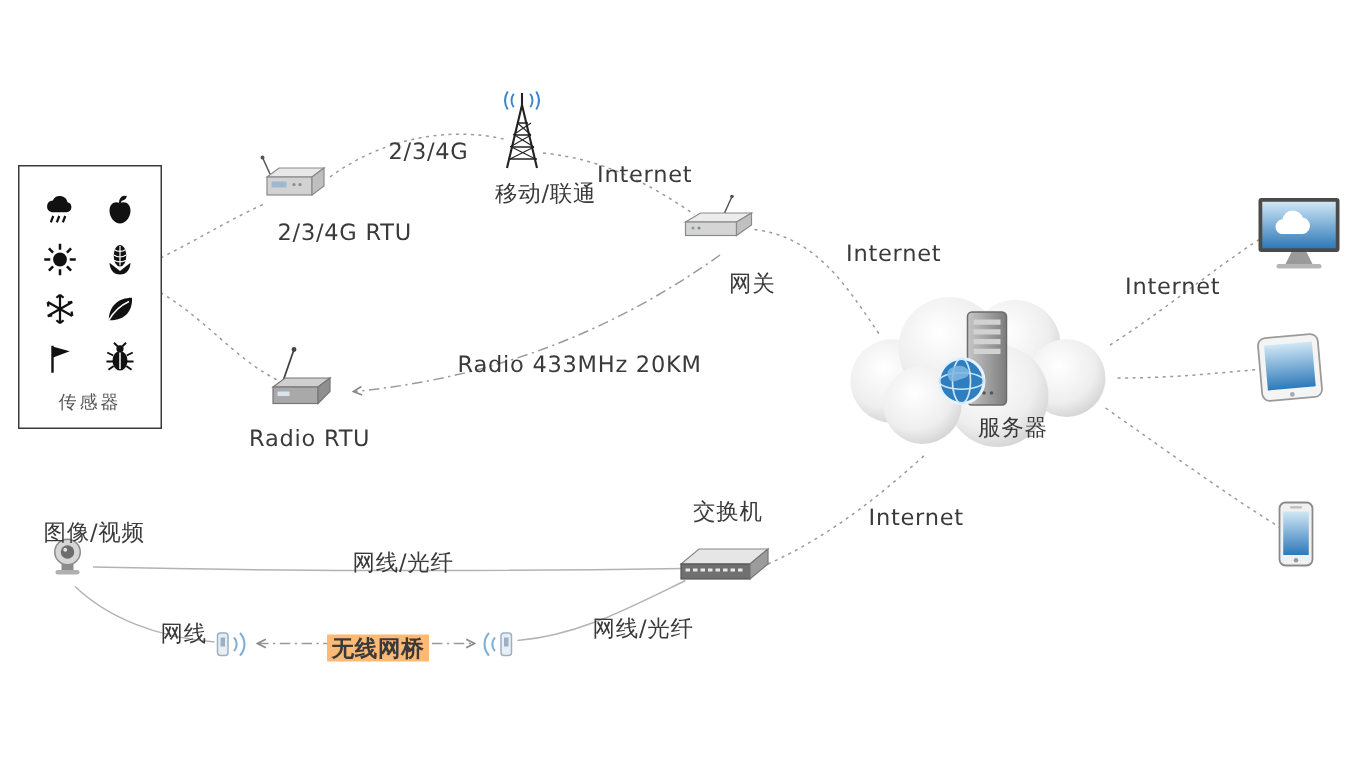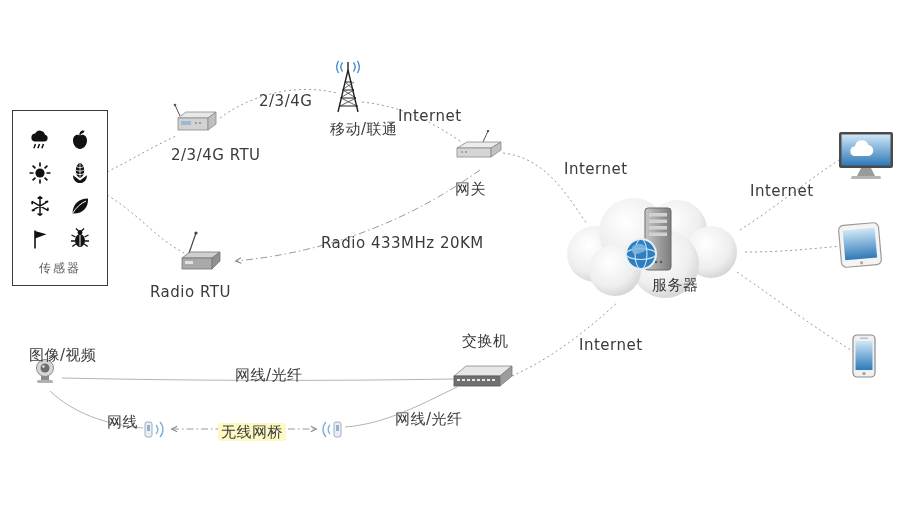--- a/index.html
+++ b/index.html
@@ -11,21 +11,21 @@
   .wires { position:absolute; left:0; top:0; }
   .wires .dot     { stroke-dasharray:2 3; }
   .wires .dashdot { stroke-dasharray:7 3 1.5 3; }
   .wires .solid   { stroke:#b3b3b3; }
   .node { position:absolute; }
   .node svg { display:block; }
   .lbl {
     position:absolute; font-size:15px; color:#3a3a3a;
     white-space:nowrap; letter-spacing:.5px; line-height:1.2;
   }
-  .lbl.on-line { background:#fef9c3; padding:0 3px; z-index:3; }
+  .lbl.on-line { background:#fdba74; padding:0 3px; z-index:3;font-weight:bold; }
   .sensor-box {
     position:absolute; left:12px; top:110px; width:96px; height:176px;
     border:1px solid #3a3a3a; background:#fff;
     display:flex; flex-direction:column; align-items:center; padding-top:12px;
   }
   .sensor-grid {
     display:grid; grid-template-columns:repeat(2,36px); grid-auto-rows:33px;
     justify-items:center; align-items:center; column-gap:4px;
   }
   .sicon svg { width:24px; height:24px; display:block; }
@@ -294,32 +294,32 @@
   </div>
   <div class="node" style="left:851px;top:334px">
     <svg width="26" height="44" viewBox="0 0 26 44">
       <rect x="2" y="1" width="22" height="42" rx="4" fill="#f0f0f0" stroke="#8a8a8a" stroke-width="1.2"></rect>
       <rect x="4.5" y="7" width="17" height="29" fill="url(#g-sky)"></rect>
       <circle cx="13" cy="39.5" r="1.5" fill="#999"></circle>
       <rect x="9" y="3.5" width="8" height="1.5" rx=".7" fill="#bbb"></rect>
     </svg>
   </div>
 
-  <div class="lbl" style="left:171px;top:146px">2/3/4G RTU</div>
+  <div class="lbl" style="left:185px;top:146px">2/3/4G RTU</div>
   <div class="lbl" style="left:330px;top:120px">移动/联通</div>
-  <div class="lbl" style="left:455px;top:180px">网关</div>
-  <div class="lbl" style="left:150px;top:283px">Radio RTU</div>
+  <div class="lbl" style="left:486px;top:180px">网关</div>
+  <div class="lbl" style="left:166px;top:283px">Radio RTU</div>
   <div class="lbl" style="left:652px;top:276px">服务器</div>
   <div class="lbl" style="left:29px;top:346px">图像/视频</div>
   <div class="lbl" style="left:462px;top:332px">交换机</div>
 
   <div class="lbl" style="left:259px;top:92px">2/3/4G</div>
   <div class="lbl" style="left:398px;top:107px">Internet</div>
   <div class="lbl" style="left:564px;top:160px">Internet</div>
-  <div class="lbl" style="left:321px;top:234px">Radio 433MHz 20KM</div>
+  <div class="lbl" style="left:305px;top:234px">Radio 433MHz 20KM</div>
   <div class="lbl" style="left:235px;top:366px">网线/光纤</div>
   <div class="lbl" style="left:579px;top:336px">Internet</div>
   <div class="lbl" style="left:107px;top:413px">网线</div>
   <div class="lbl on-line" style="left:218px;top:423px">无线网桥</div>
   <div class="lbl" style="left:395px;top:410px">网线/光纤</div>
   <div class="lbl" style="left:750px;top:182px">Internet</div>
 
 </div>
 
 </body></html>

